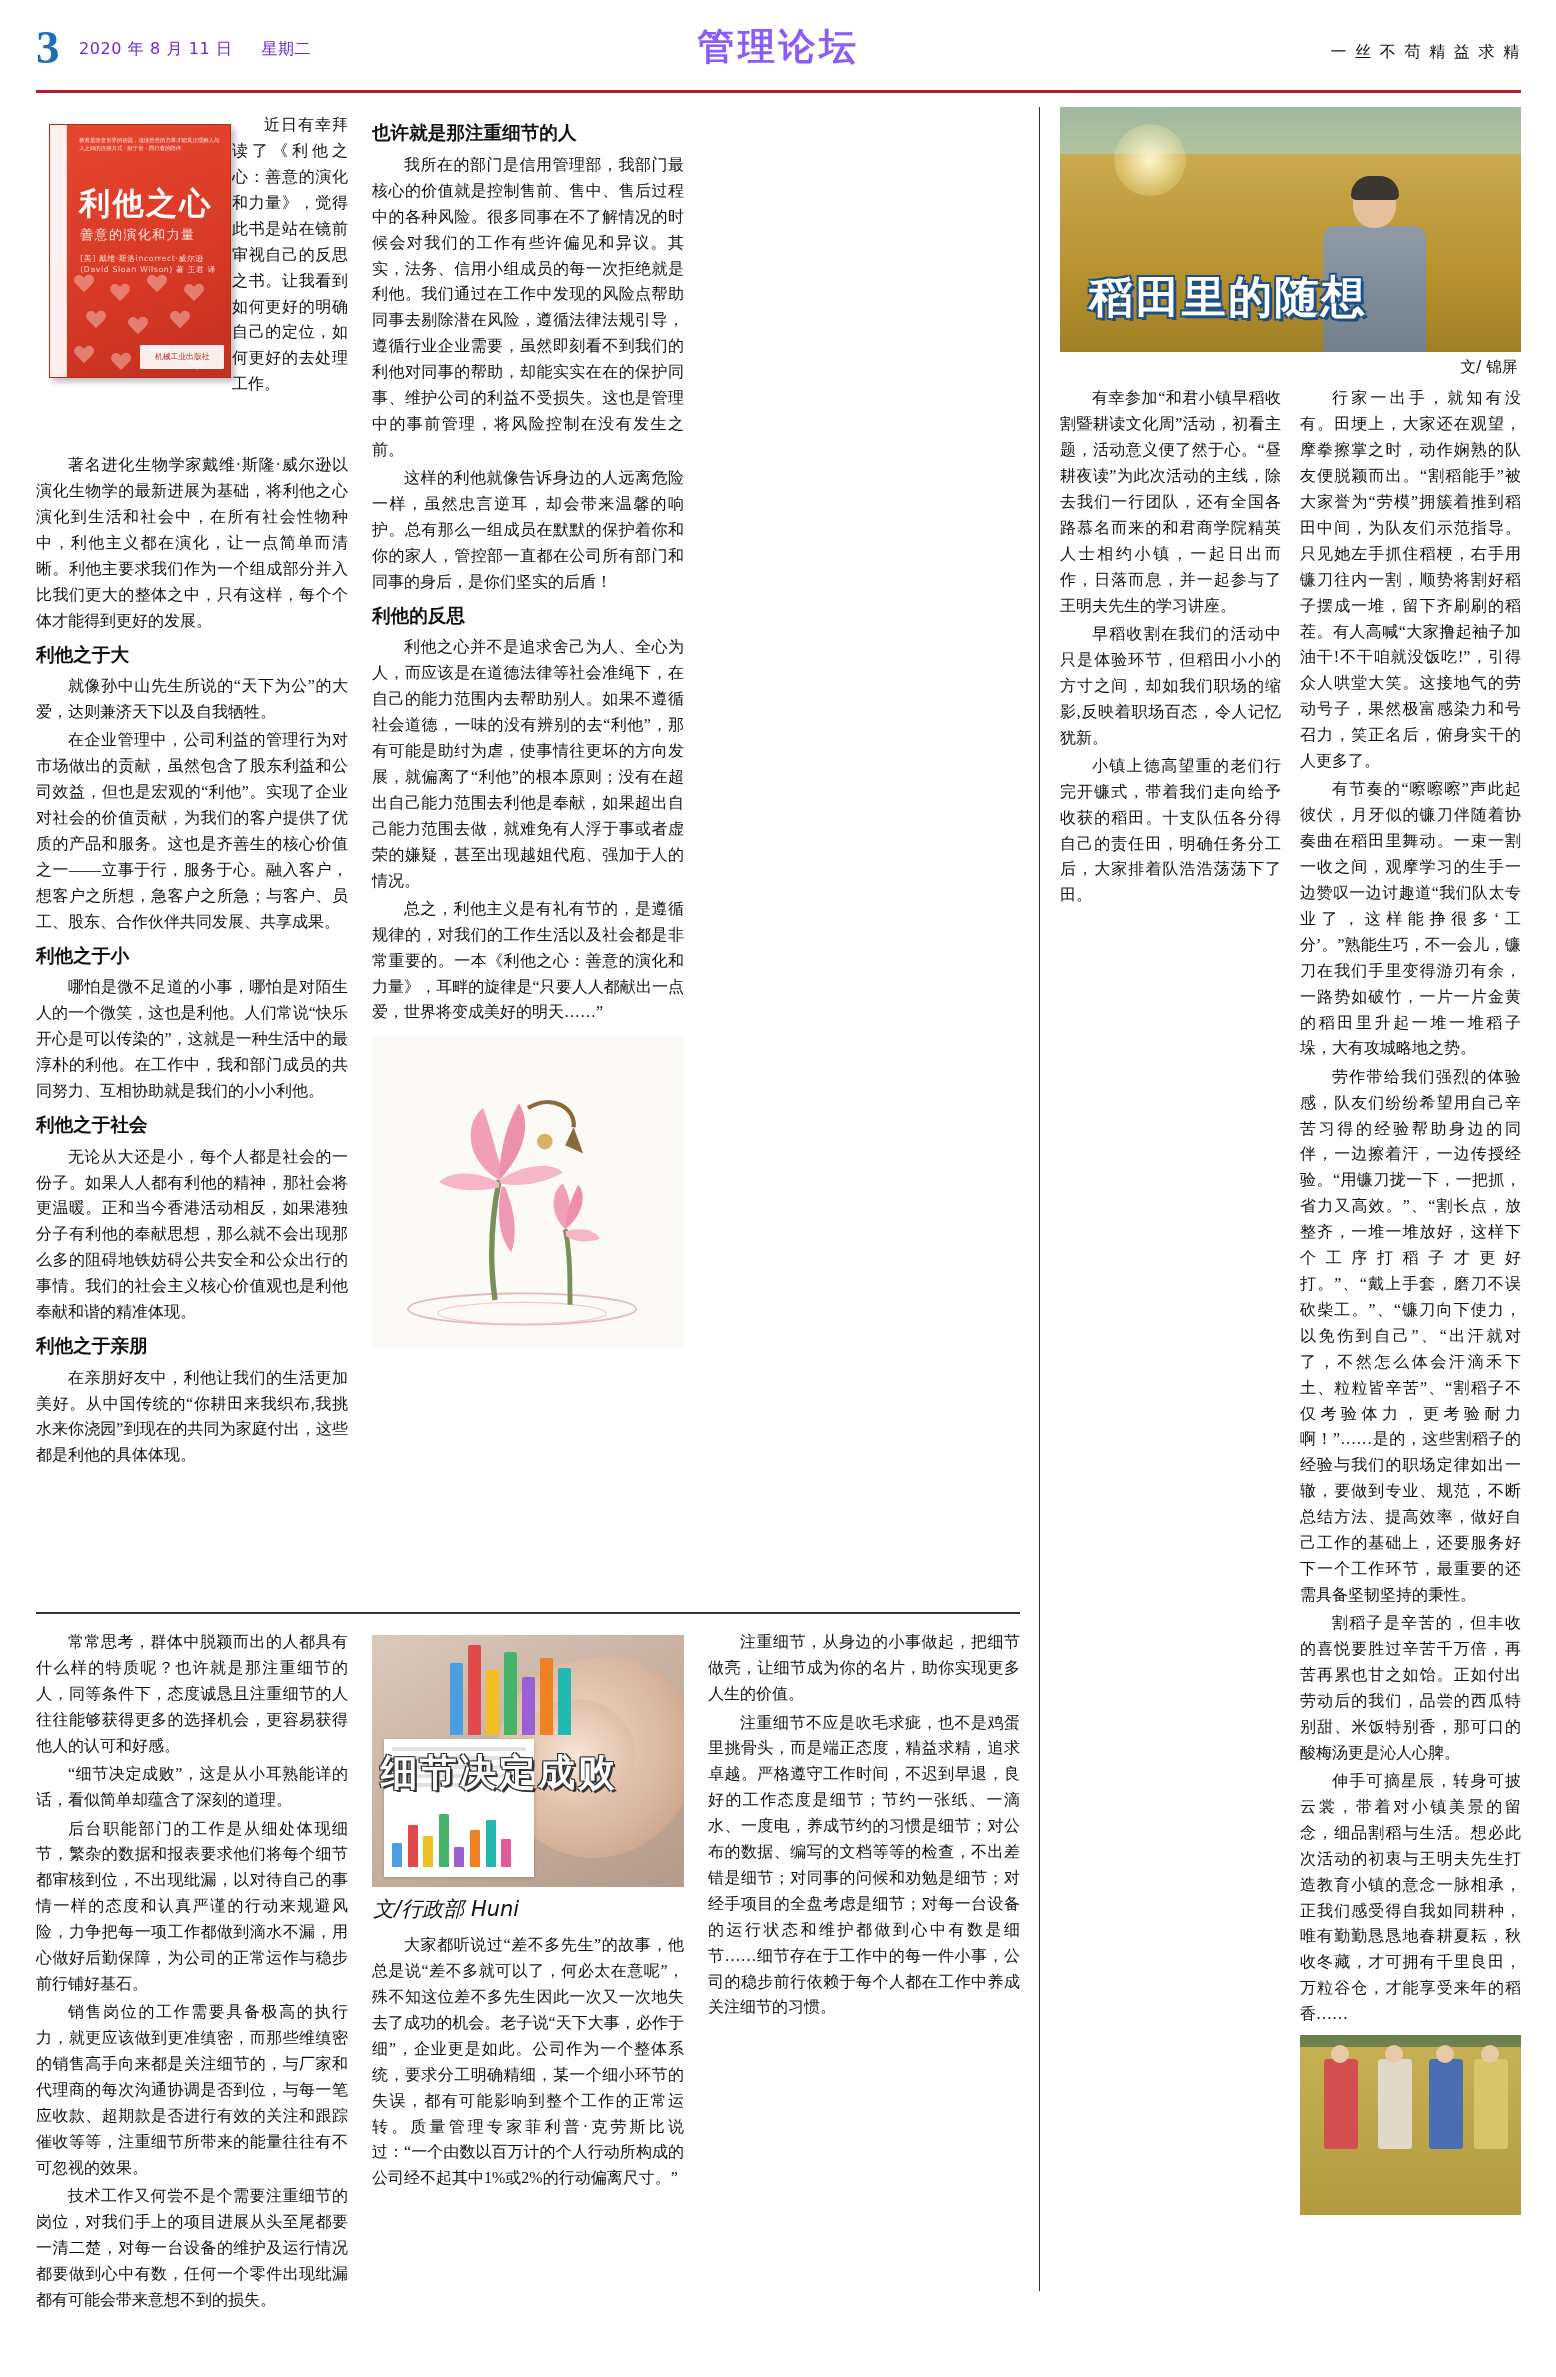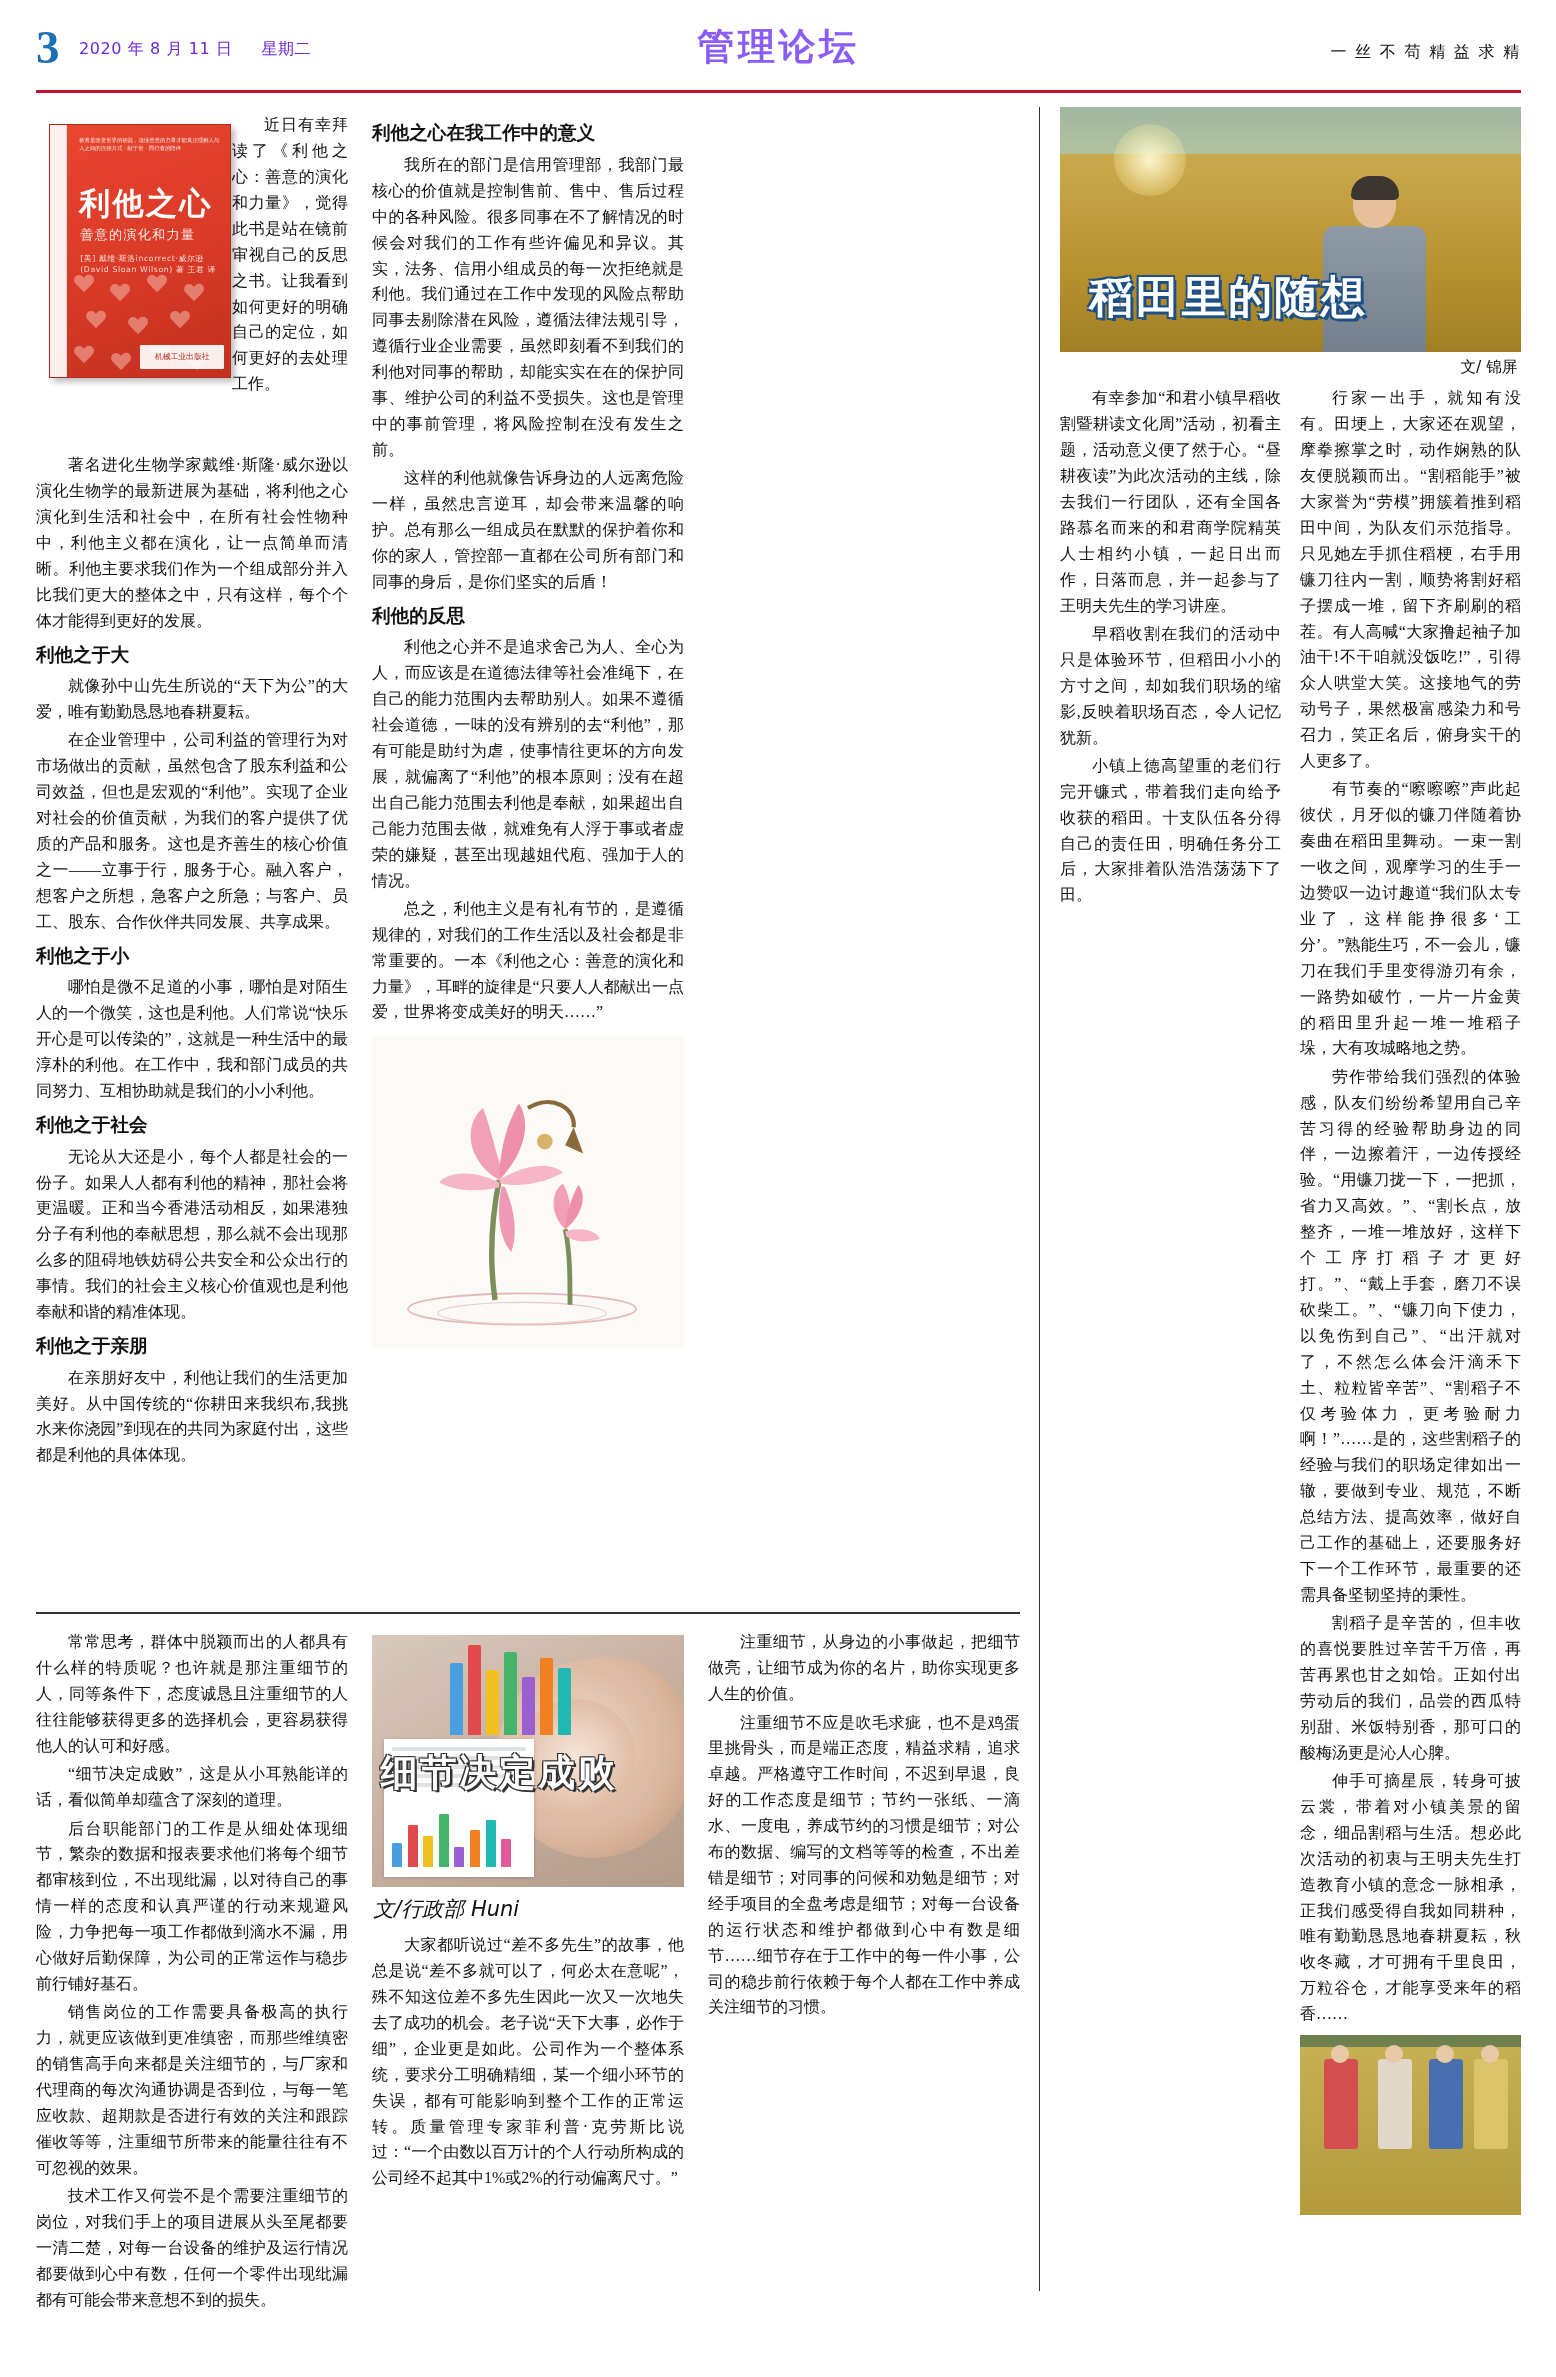--- a/index.html
+++ b/index.html
@@ -346,33 +346,33 @@
       <div class="colwrap3" style="height:1368px;">
 
         <div class="c-a col" style="top:0;">
           <div style="height:0px;"></div>
           <div style="margin-left:196px; width:116px;">
             <p>近日有幸拜读了《利他之心：善意的演化和力量》，觉得此书是站在镜前审视自己的反思之书。让我看到如何更好的明确自己的定位，如何更好的去处理工作。</p>
           </div>
           <div style="margin-top:55px;">
             <p>著名进化生物学家戴维·斯隆·威尔逊以演化生物学的最新进展为基础，将利他之心演化到生活和社会中，在所有社会性物种中，利他主义都在演化，让一点简单而清晰。利他主要求我们作为一个组成部分并入比我们更大的整体之中，只有这样，每个个体才能得到更好的发展。</p>
             <div class="sub-h">利他之于大</div>
-            <p>就像孙中山先生所说的“天下为公”的大爱，唯有勤勤恳恳地春耕夏耘。</p>
+            <p>就像孙中山先生所说的“天下为公”的大爱，达则兼济天下以及自我牺牲。</p>
             <p>在企业管理中，公司利益的管理行为对市场做出的贡献，虽然包含了股东利益和公司效益，但也是宏观的“利他”。实现了企业对社会的价值贡献，为我们的客户提供了优质的产品和服务。这也是齐善生的核心价值之一——立事于行，服务于心。融入客户，想客户之所想，急客户之所急；与客户、员工、股东、合作伙伴共同发展、共享成果。</p>
             <div class="sub-h">利他之于小</div>
             <p>哪怕是微不足道的小事，哪怕是对陌生人的一个微笑，这也是利他。人们常说“快乐开心是可以传染的”，这就是一种生活中的最淳朴的利他。在工作中，我和部门成员的共同努力、互相协助就是我们的小小利他。</p>
             <div class="sub-h">利他之于社会</div>
             <p>无论从大还是小，每个人都是社会的一份子。如果人人都有利他的精神，那社会将更温暖。正和当今香港活动相反，如果港独分子有利他的奉献思想，那么就不会出现那么多的阻碍地铁妨碍公共安全和公众出行的事情。我们的社会主义核心价值观也是利他奉献和谐的精准体现。</p>
             <div class="sub-h">利他之于亲朋</div>
             <p>在亲朋好友中，利他让我们的生活更加美好。从中国传统的“你耕田来我织布,我挑水来你浇园”到现在的共同为家庭付出，这些都是利他的具体体现。</p>
           </div>
         </div>
 
         <div class="c-b col" style="top:0;">
-          <div class="sub-h">利他之心在我工作中的意义</div>
+          <div class="sub-h">也许就是那注重细节的人</div>
           <p>我所在的部门是信用管理部，我部门最核心的价值就是控制售前、售中、售后过程中的各种风险。很多同事在不了解情况的时候会对我们的工作有些许偏见和异议。其实，法务、信用小组成员的每一次拒绝就是利他。我们通过在工作中发现的风险点帮助同事去剔除潜在风险，遵循法律法规引导，遵循行业企业需要，虽然即刻看不到我们的利他对同事的帮助，却能实实在在的保护同事、维护公司的利益不受损失。这也是管理中的事前管理，将风险控制在没有发生之前。</p>
           <p>这样的利他就像告诉身边的人远离危险一样，虽然忠言逆耳，却会带来温馨的响护。总有那么一组成员在默默的保护着你和你的家人，管控部一直都在公司所有部门和同事的身后，是你们坚实的后盾！</p>
           <div class="sub-h">利他的反思</div>
           <p>利他之心并不是追求舍己为人、全心为人，而应该是在道德法律等社会准绳下，在自己的能力范围内去帮助别人。如果不遵循社会道德，一味的没有辨别的去“利他”，那有可能是助纣为虐，使事情往更坏的方向发展，就偏离了“利他”的根本原则；没有在超出自己能力范围去利他是奉献，如果超出自己能力范围去做，就难免有人浮于事或者虚荣的嫌疑，甚至出现越姐代庖、强加于人的情况。</p>
           <p>总之，利他主义是有礼有节的，是遵循规律的，对我们的工作生活以及社会都是非常重要的。一本《利他之心：善意的演化和力量》，耳畔的旋律是“只要人人都献出一点爱，世界将变成美好的明天……”</p>
 
           <div class="lotus-box" style="width:312px;height:312px;">
             <svg class="lotus-svg" viewBox="0 0 520 520">
               <rect x="0" y="0" width="520" height="520" fill="#fbfaf6"></rect>
               <ellipse cx="250" cy="455" rx="190" ry="26" fill="none" stroke="#e3b9bc" stroke-width="3"></ellipse>

